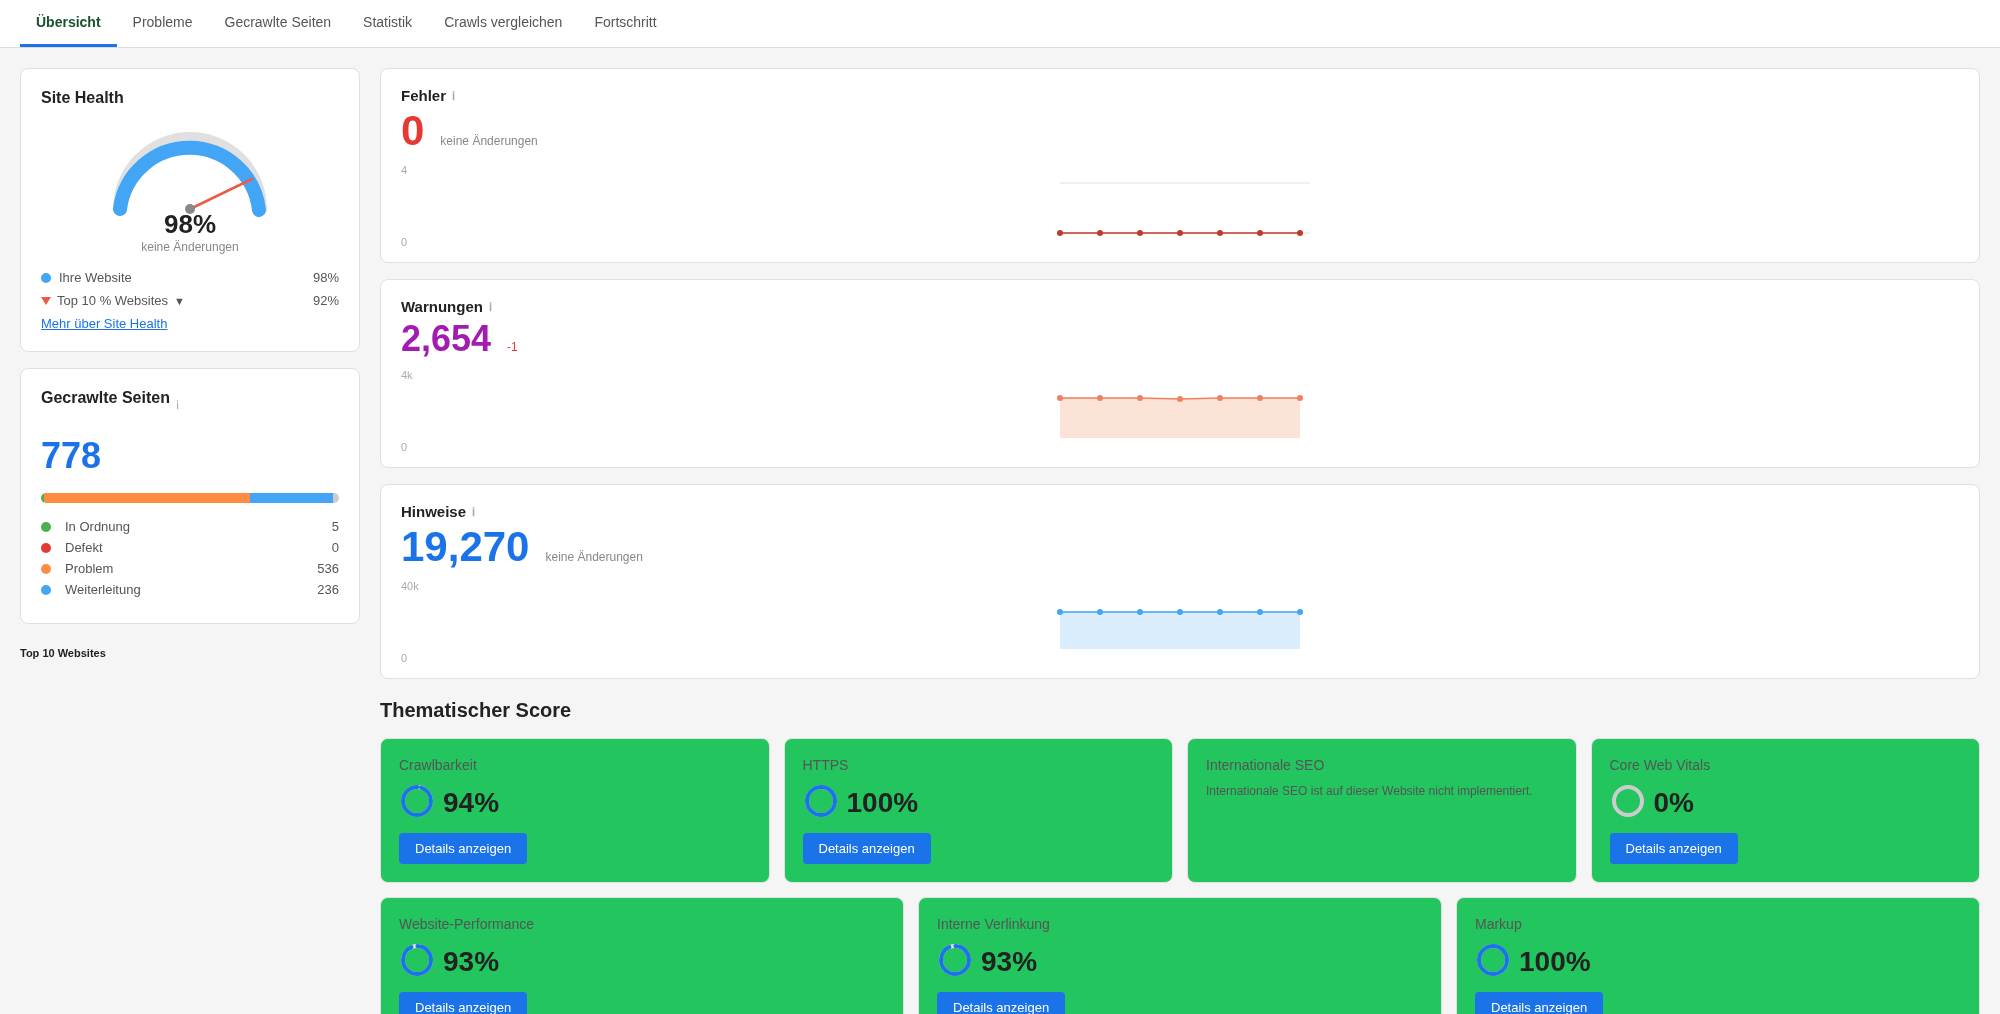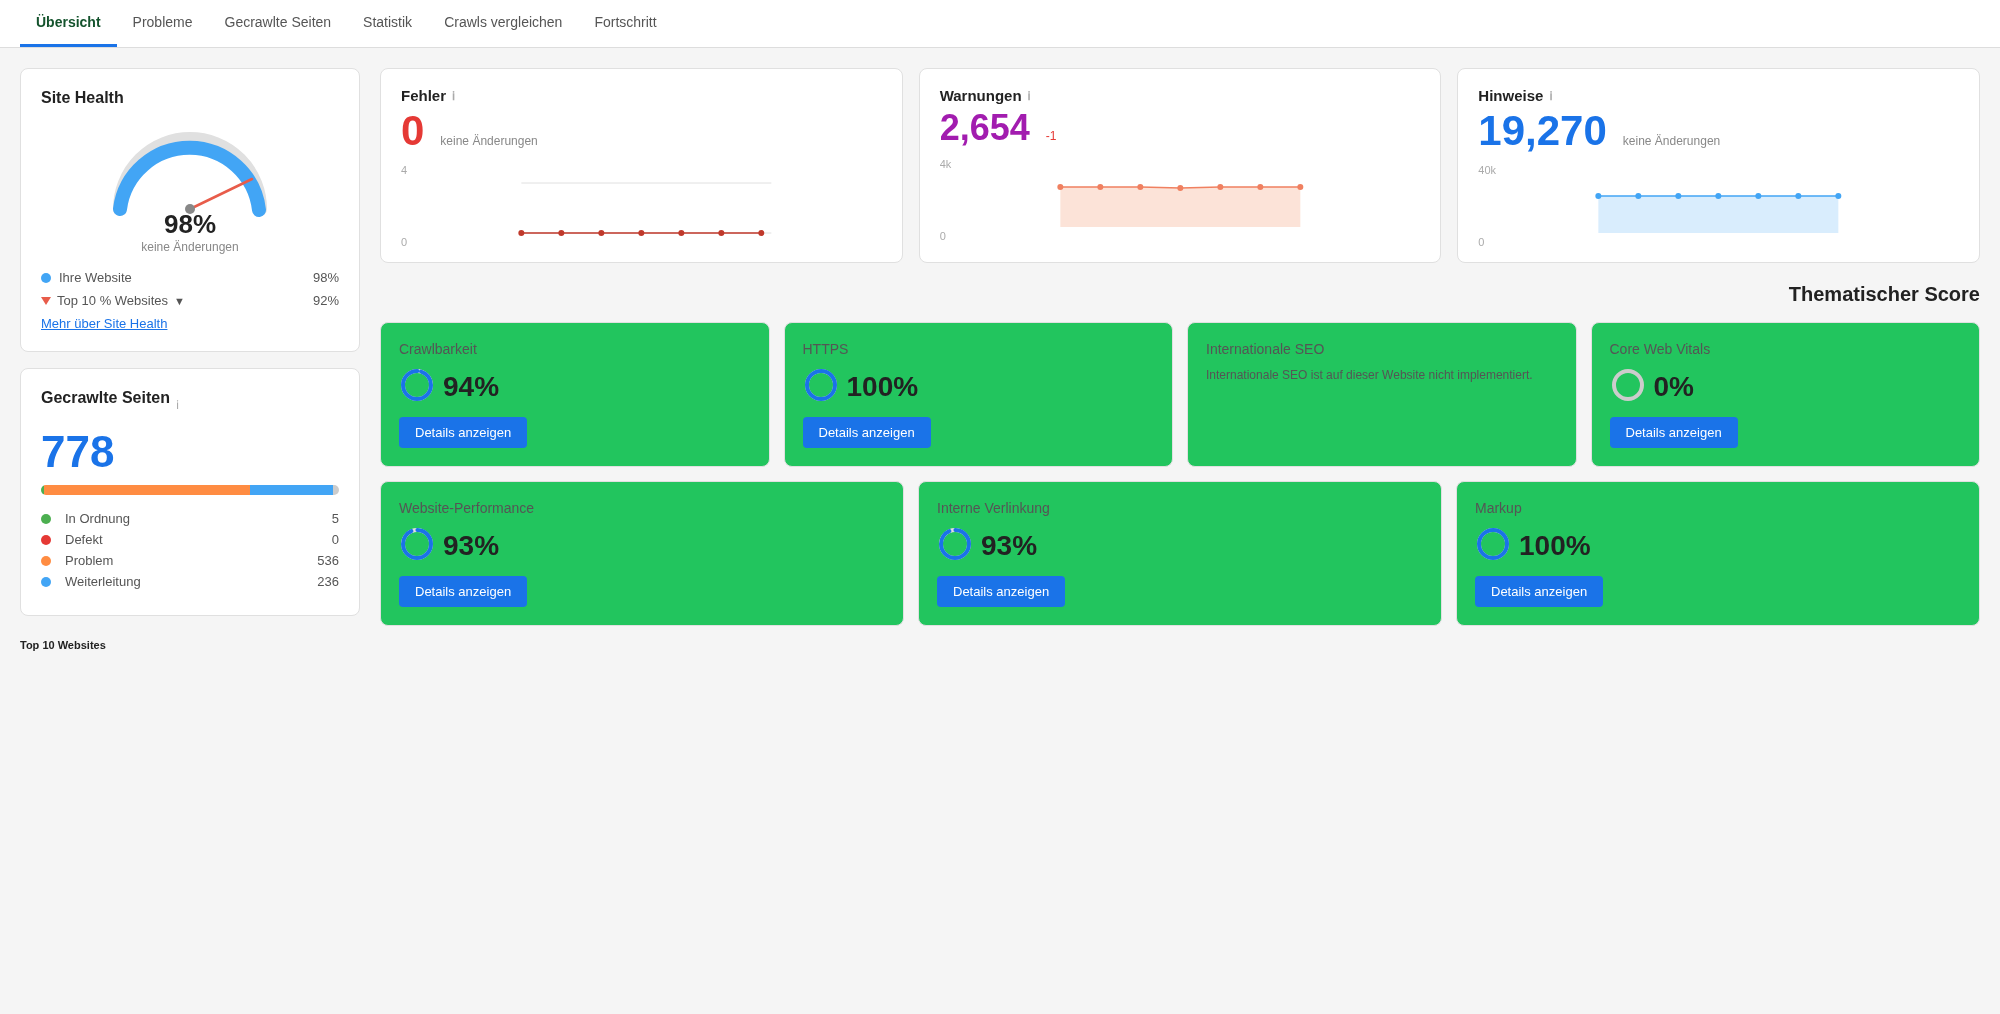--- a/index.html
+++ b/index.html
@@ -30,50 +30,50 @@
     .legend-dot { width: 10px; height: 10px; border-radius: 50%; margin-right: 8px; display: inline-block; }
     .legend-label { display: flex; align-items: center; color: #555; font-size: 13px; flex: 1; }
     .legend-value { font-size: 13px; color: #555; }
 
     .top10-legend { display: flex; align-items: center; gap: 6px; }
     .triangle-down { width: 0; height: 0; border-left: 5px solid transparent; border-right: 5px solid transparent; border-top: 8px solid #e85c4a; display: inline-block; }
 
     .more-link { color: #1a73e8; font-size: 13px; cursor: pointer; text-decoration: underline; margin-top: 0; display: block; }
 
     
-    .big-number { font-size: 44px; font-weight: 700; color: #1a73e8; margin: 8px 0; }
+    .big-number { font-size: 36px; font-weight: 700; color: #1a73e8; margin: 16px 0; }
     .progress-bar { height: 10px; border-radius: 5px; overflow: hidden; display: flex; margin-bottom: 16px; }
     .pb-green { background: #4caf50; width: 1%; }
     .pb-orange { background: #ff8c42; width: 69%; }
     .pb-blue { background: #42a5f5; width: 28%; }
     .pb-gray { background: #ccc; width: 2%; }
 
     .stat-row { display: flex; justify-content: space-between; align-items: center; margin-bottom: 6px; }
     .stat-label { display: flex; align-items: center; gap: 6px; color: #555; font-size: 13px; }
     .stat-value { font-size: 13px; color: #555; }
 
     
-    .metrics-row { display: flex; gap: 16px; }
+    .metrics-row { display: flex; gap: 16px; flex-direction: column; }
     .metric-card { flex: 1; background: #fff; border-radius: 8px; padding: 18px 20px; border: 1px solid #e0e0e0; }
     .metric-title { font-size: 15px; font-weight: 600; color: #222; margin-bottom: 4px; display: flex; align-items: center; gap: 6px; }
     .info-icon { color: #aaa; font-size: 12px; cursor: pointer; }
     .metric-value-red { font-size: 42px; font-weight: 700; color: #e53935; line-height: 1.1; }
     .metric-value-orange { font-size: 36px; font-weight: 700; color: #a21caf; line-height: 1.1; }
     .metric-value-blue { font-size: 42px; font-weight: 700; color: #1a73e8; line-height: 1.1; }
     .metric-change { font-size: 12px; color: #888; margin-left: 8px; }
     .metric-change-neg { color: #e53935; }
     .metric-num-row { display: flex; align-items: baseline; gap: 8px; }
 
     
     .mini-chart { height: 80px; margin-top: 10px; position: relative; }
     .chart-label-top { font-size: 11px; color: #aaa; position: absolute; top: 0; left: 0; }
     .chart-label-bot { font-size: 11px; color: #aaa; position: absolute; bottom: 0; left: 0; }
 
     
-    .section-title { font-size: 20px; font-weight: 700; color: #222; margin-bottom: 16px; text-align: right; }
+    .section-title { font-size: 20px; font-weight: 700; color: #222; margin-bottom: 16px; }
     .score-grid { display: grid; grid-template-columns: repeat(4, 1fr); gap: 14px; }
     .score-grid-bottom { display: grid; grid-template-columns: repeat(3, 1fr); gap: 14px; }
     .score-card { background: #22c55e; border-radius: 8px; padding: 18px; border: 1px solid #e0e0e0; }
     .score-card-title { font-size: 14px; color: #555; margin-bottom: 10px; }
     .score-value-row { display: flex; align-items: flex-end; gap: 8px; margin-bottom: 14px; }
     .score-percent { font-size: 28px; font-weight: 700; color: #222; }
     .details-btn { background: #1a73e8; color: #fff; border: none; border-radius: 4px; padding: 8px 16px; font-size: 13px; cursor: pointer; font-weight: 500; }
 
     .seo-note { font-size: 12px; color: #555; margin-bottom: 14px; line-height: 1.4; }
 

